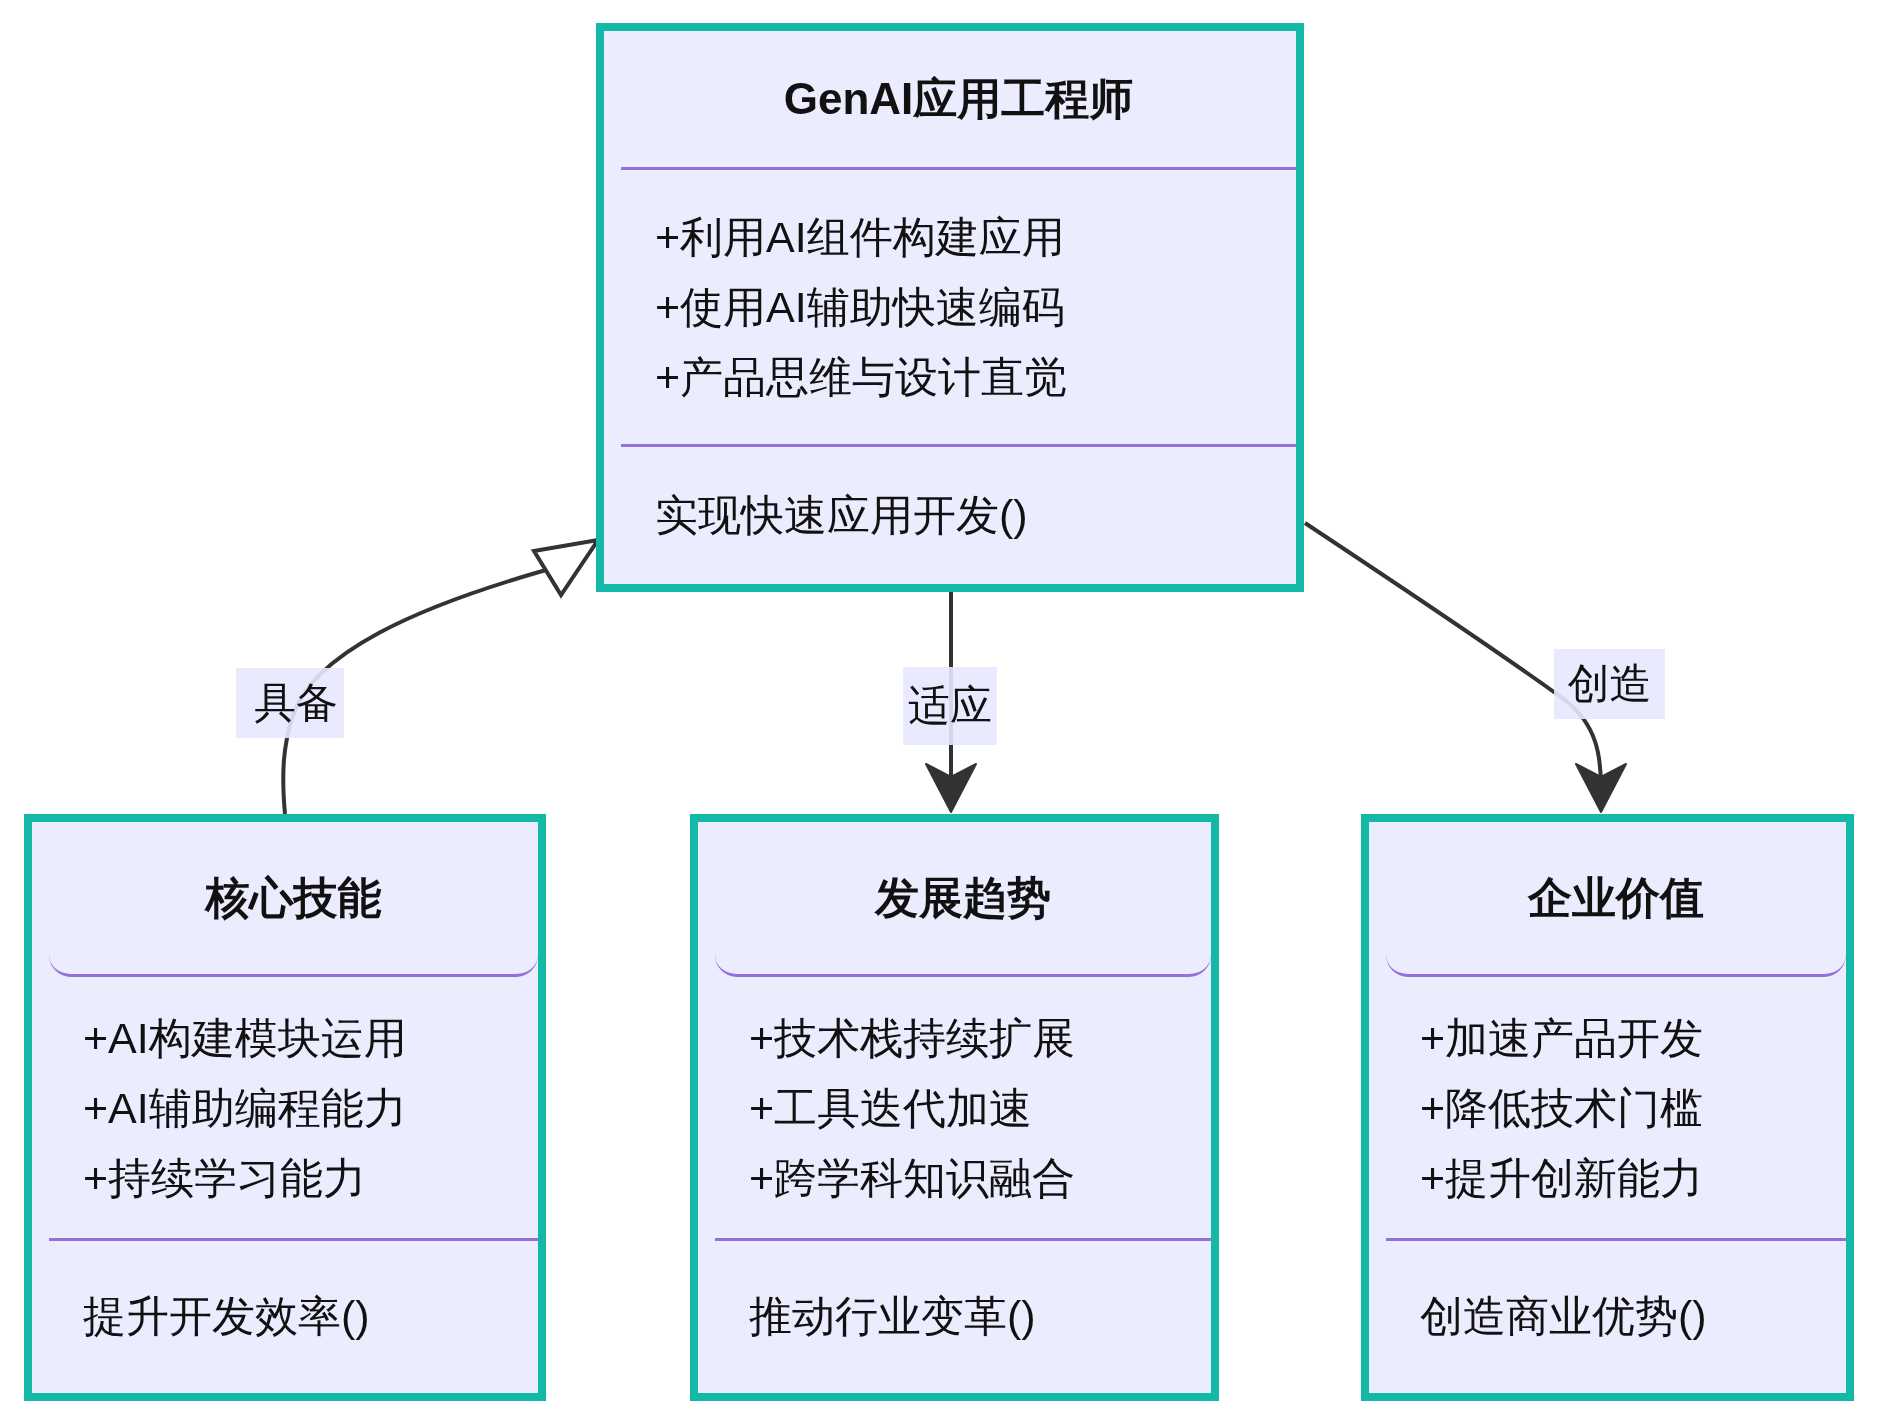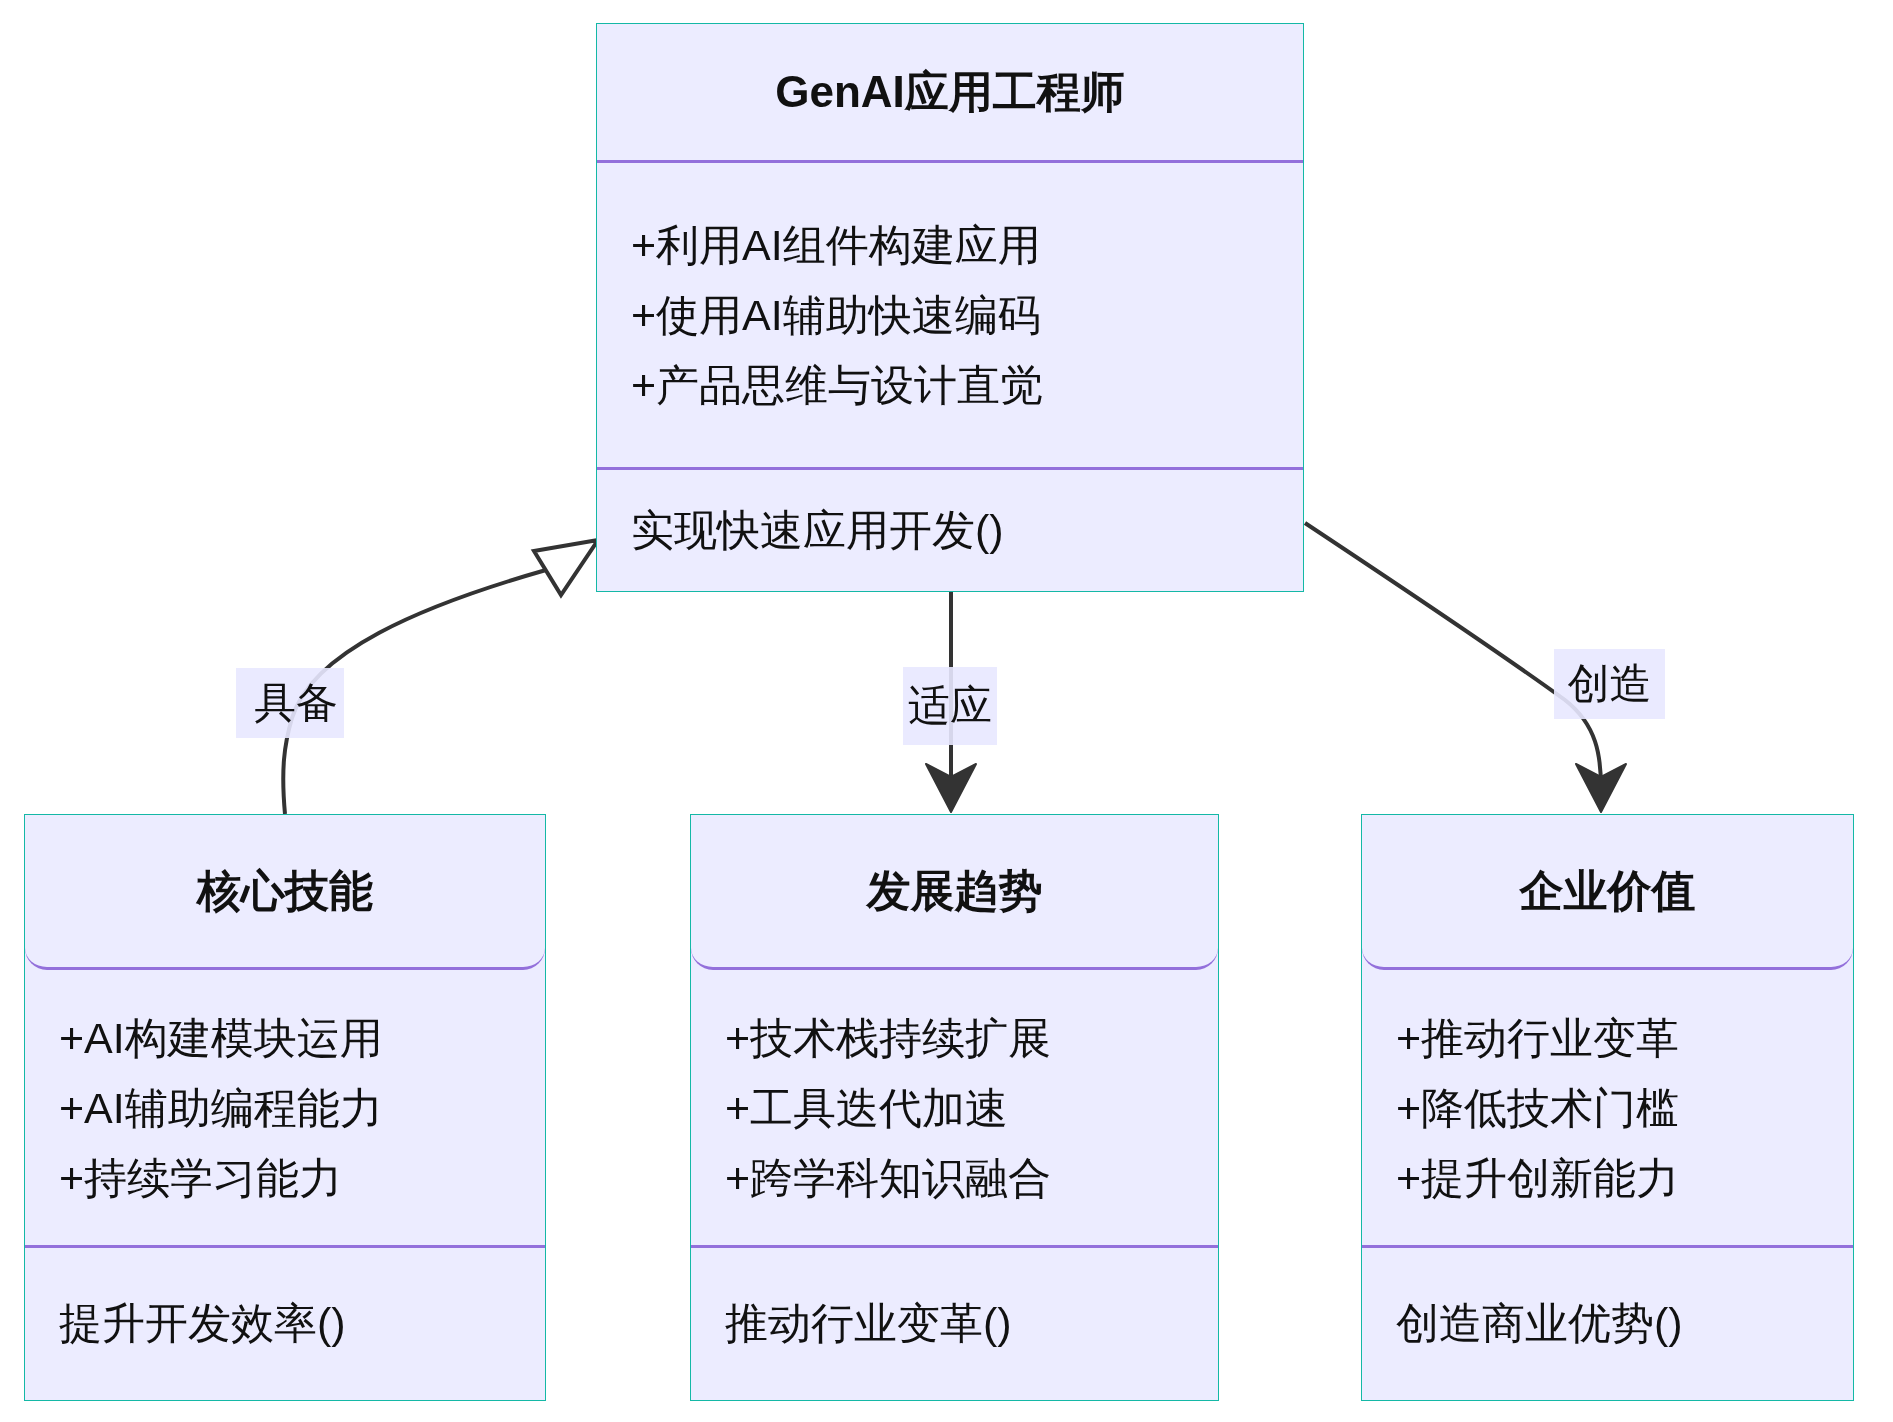--- a/index.html
+++ b/index.html
@@ -9,24 +9,25 @@
     background:#ffffff;
     font-family:"Liberation Sans","DejaVu Sans",sans-serif;
     color:#111111;
     overflow:hidden;
   }
   svg.edges { position:absolute; left:0; top:0; width:1893px; height:1422px; }
 
   .uml-class {
     position:absolute;
     background:#ECECFF;
-    border:1px solid #14b8a6;
+    border:8px solid #14b8a6;
     box-sizing:border-box;
     display:flex;
     flex-direction:column;
+    padding-left:17px;
   }
   .cls-title {
     flex:0 0 auto;
     display:flex; align-items:center; justify-content:center;
     font-weight:bold;
     font-size:44px;
     border-bottom:3px solid #9370DB;
     box-sizing:border-box;
   }
   .cls-attrs {
@@ -39,21 +40,21 @@
   .cls-methods {
     flex:0 0 auto;
     display:flex; align-items:center;
     padding:0 34px;
     font-size:43px;
     border-top:3px solid #9370DB;
     box-sizing:border-box;
     white-space:nowrap;
   }
   .top-box .cls-title   { height:139px; }
-  .top-box .cls-methods { height:124px; }
+  .top-box .cls-methods { height:140px; }
   .bottom-box .cls-title   { height:155px;border-radius:22px; }
   .bottom-box .cls-methods { height:155px; }
 
   .edge-label {
     position:absolute;
     display:flex; align-items:center; justify-content:center;
     font-size:42px;
     background:rgba(232,232,255,0.9);
     color:#111111;
     white-space:nowrap;
@@ -108,21 +109,21 @@
       <div class="member">+跨学科知识融合</div>
     </div>
     <div class="cls-methods">
       <div class="member">推动行业变革()</div>
     </div>
   </div>
 
   <div class="uml-class bottom-box" style="left:1361px; top:814px; width:493px; height:587px;">
     <div class="cls-title">企业价值</div>
     <div class="cls-attrs">
-      <div class="member">+推动行业变革</div>
+      <div class="member">+加速产品开发</div>
       <div class="member">+降低技术门槛</div>
       <div class="member">+提升创新能力</div>
     </div>
     <div class="cls-methods">
       <div class="member">创造商业优势()</div>
     </div>
   </div>
 
   <div class="edge-label" style="left:236px; top:668px; width:96px; height:70px;padding-left:12px;">具备</div>
   <div class="edge-label" style="left:903px; top:667px; width:94px; height:78px;">适应</div>

